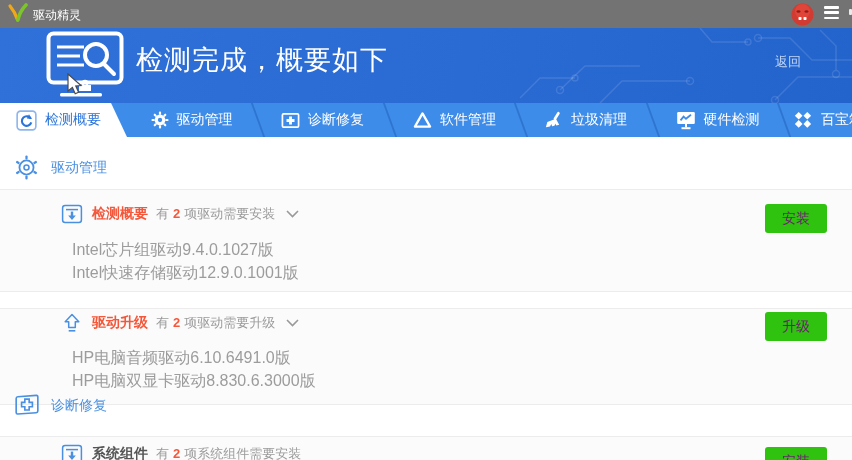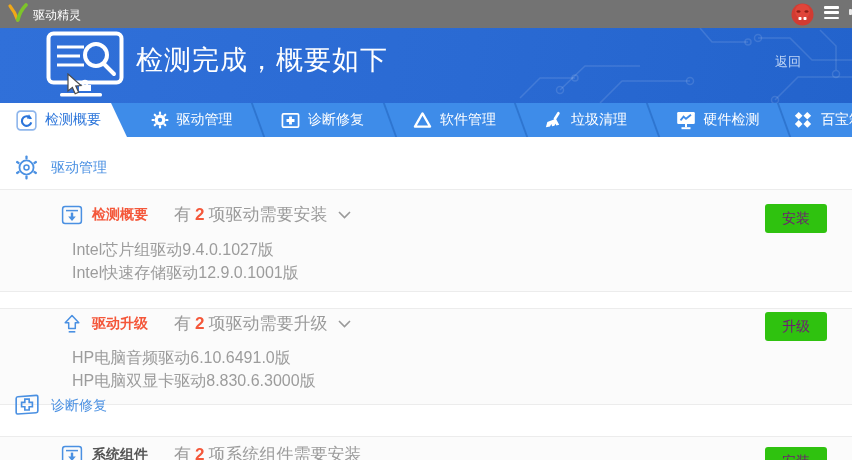--- a/index.html
+++ b/index.html
@@ -39,21 +39,21 @@
   .section-header{position:absolute;left:0;width:852px;height:30px;}
   .section-icon{position:absolute;left:14px;top:0;}
   .section-label{position:absolute;left:51px;top:4px;color:#4a90e2;font-size:14px;}
 
   .group{position:absolute;left:0;width:852px;background:#fbfbfb;box-sizing:border-box;
          border-top:1px solid #ececec;border-bottom:1px solid #ececec;}
   .row{position:absolute;left:61px;display:flex;align-items:center;}
   .row-icon{margin-right:9px;display:flex;}
   .row-title{font-size:14px;font-weight:bold;color:#f4573a;}
   .row-title.dark{color:#555;}
-  .row-summary{margin-left:26px;color:#9b9b9b;font-size:17px;}
+  .row-summary{margin-left:8px;color:#9b9b9b;font-size:13px;}
   .count{color:#f4573a;font-weight:bold;margin:0 4px;}
   .chevron{margin-left:11px;display:flex;cursor:pointer;}
   .action-btn{position:absolute;right:25px;width:62px;height:29px;background:#2fc20f;color:#701a75;
               font-size:14px;border:none;border-radius:3px;cursor:pointer;
               display:flex;align-items:center;justify-content:center;font-family:inherit;}
   .detail{position:absolute;left:72px;font-size:16px;color:#9c9c9c;}
 </style>
 </head>
 <body>
 

